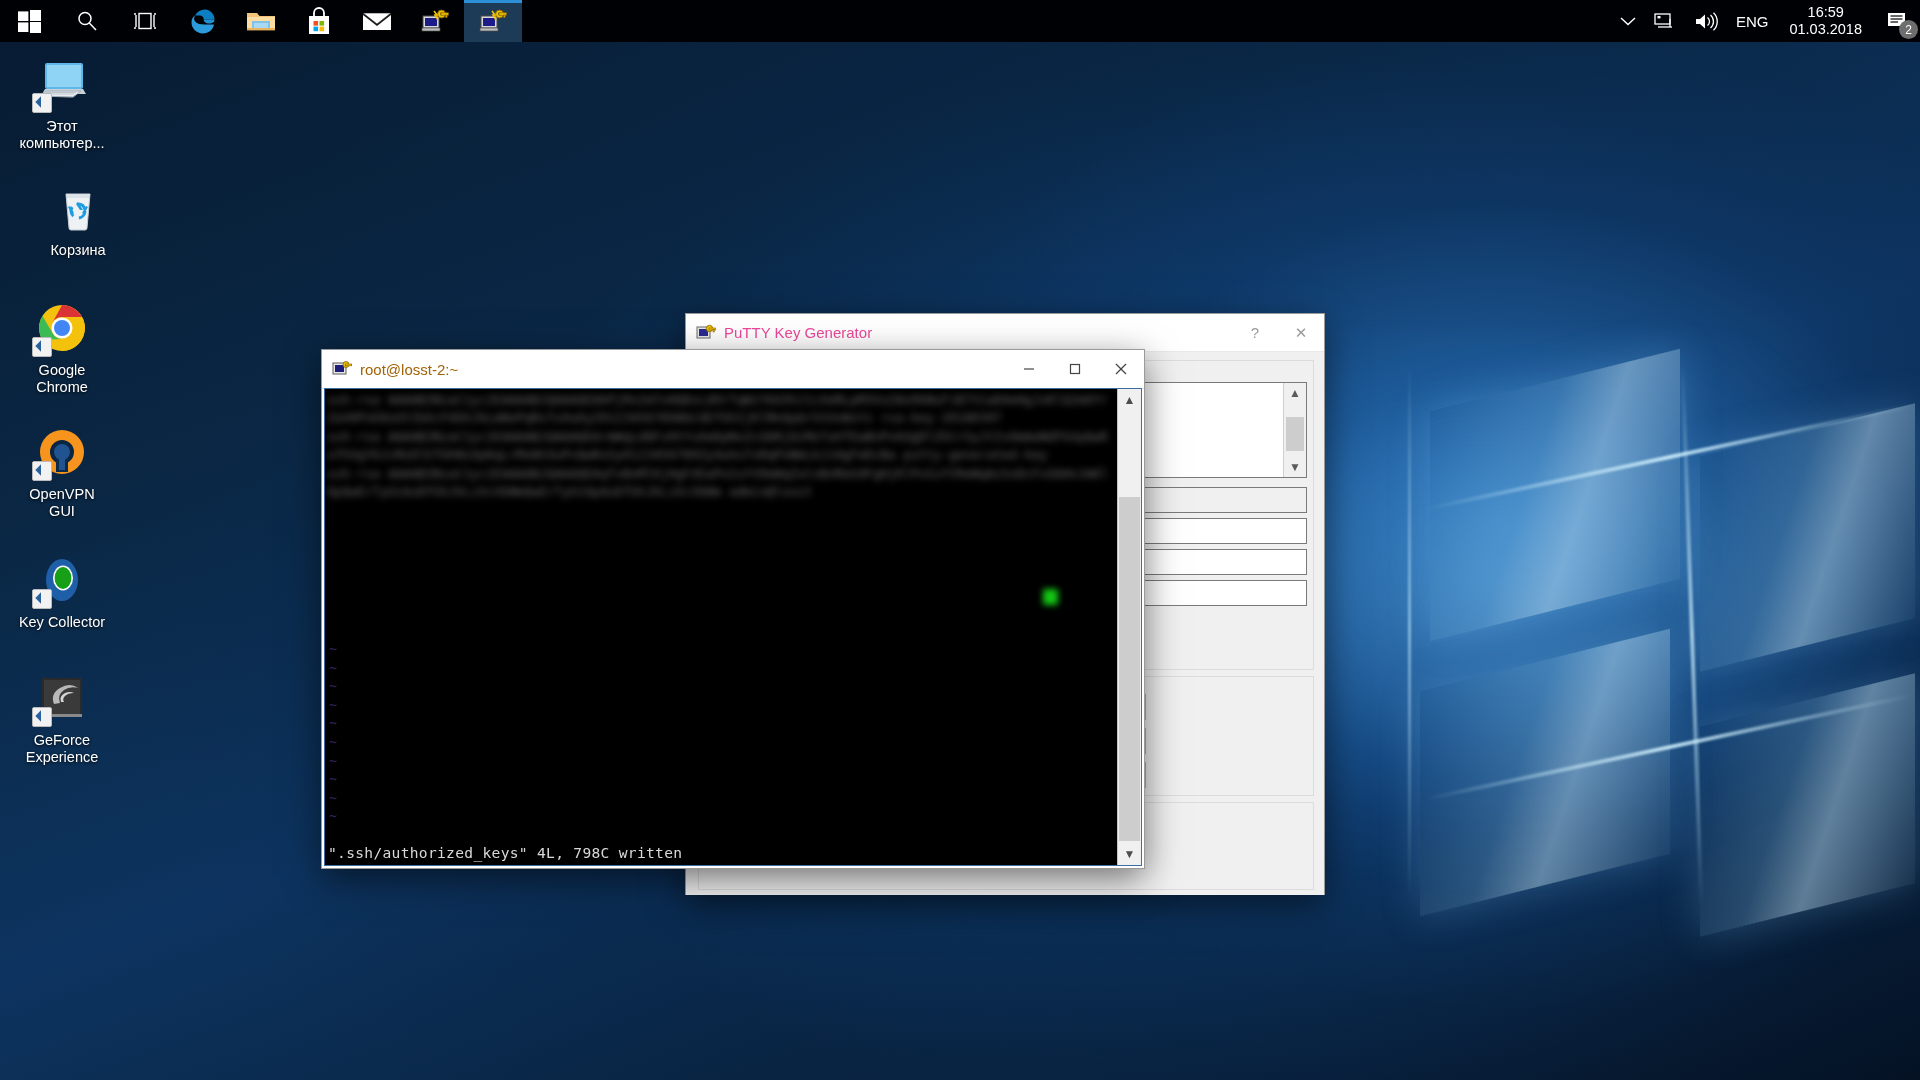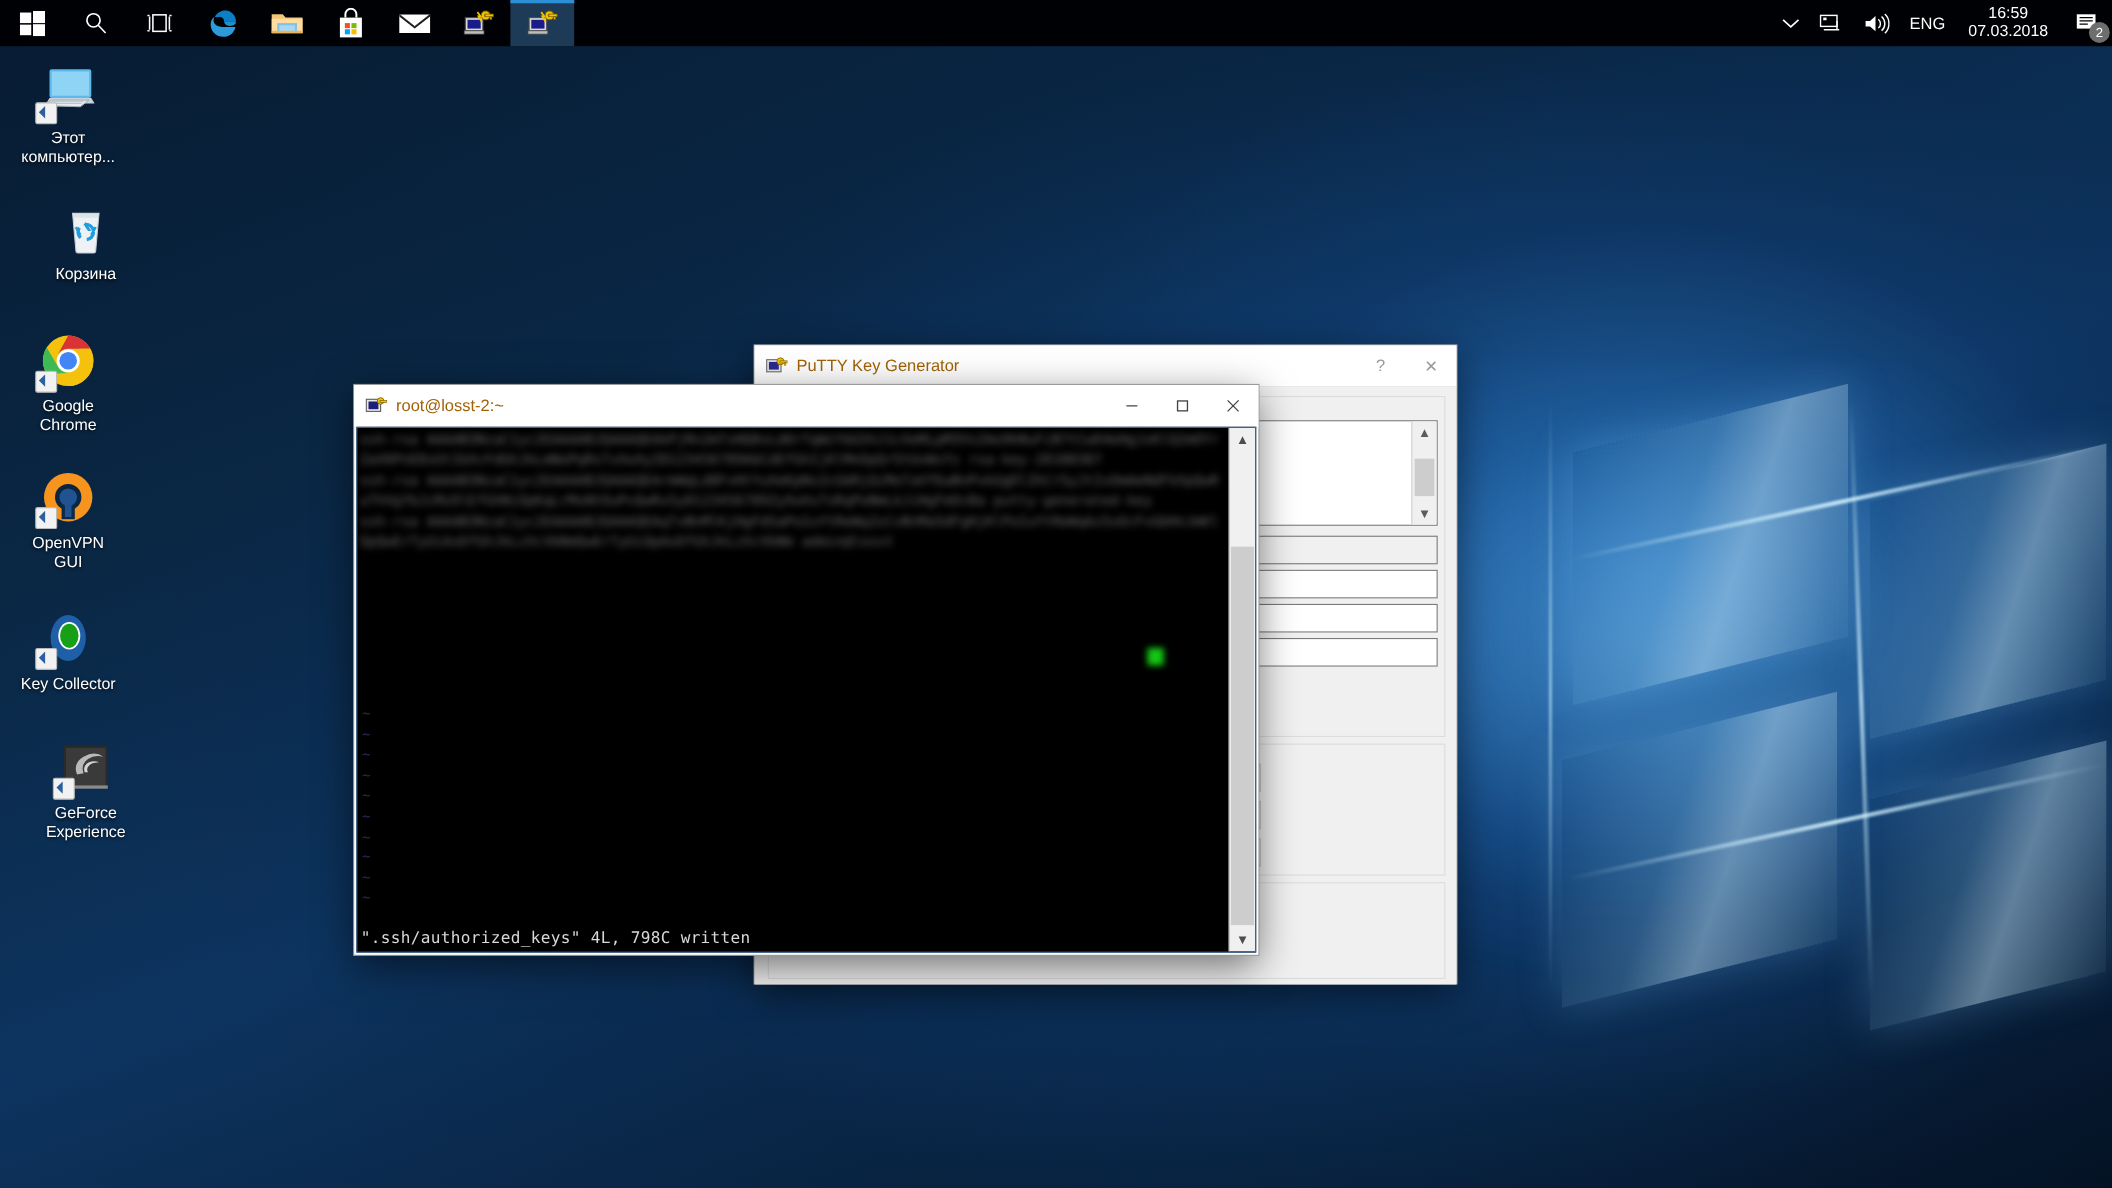--- a/index.html
+++ b/index.html
@@ -126,21 +126,21 @@
     box-shadow: 0 0 0 1px #9a9a9a, 0 10px 34px rgba(0,0,0,0.55);
   }
   .win-title {
     height: 37px;
     display: flex; align-items: center;
     background: #ffffff;
     border-bottom: 1px solid #e8e8e8;
   }
   .win-title .app-ico { width: 20px; height:20px; margin: 0 8px 0 10px; position:relative; }
   .win-title .ttl { font-size: 15px; color: #a16207; flex: 1 1 auto; }
-  .win.inactive .win-title .ttl { color: #a16207; }
+  .win.inactive .win-title .ttl { color: #ec4899; }
   .win-btns { display:flex; height:37px; }
   .win-btn {
     width: 46px; height: 37px;
     display:flex; align-items:center; justify-content:center;
     color:#444; font-size: 15px;
   }
   .win.inactive .win-btn { color:#9a9a9a; }
 
   
   #puttygen { left: 686px; top: 314px; width: 638px; height: 580px; }
@@ -327,21 +327,21 @@
       <svg viewBox="0 0 56 56" width="56" height="56">
         <ellipse cx="28" cy="28" rx="16" ry="21" fill="#1f5fa8"></ellipse>
         <ellipse cx="29" cy="26" rx="10" ry="12.5" fill="#ffffff"></ellipse>
         <ellipse cx="29" cy="26" rx="8.4" ry="11" fill="#17a017"></ellipse>
       </svg>
       <div class="shortcut-arrow"></div>
     </div>
     <div class="label">Key Collector</div>
   </div>
 
-  <div class="desk-icon" style="left:24px; top:670px;">
+  <div class="desk-icon" style="left:8px; top:670px;">
     <div class="glyph">
       <svg viewBox="0 0 56 56" width="56" height="56">
         <rect x="8" y="8" width="40" height="38" fill="#2a2a2a"></rect>
         <rect x="10" y="10" width="36" height="34" fill="#3a3a3a"></rect>
         <path d="M20 34 q-4 -10 6 -16 q10 -6 18 0 q-8 -2 -14 2 q-7 5 -4 13 z" fill="#b9b9b9"></path>
         <path d="M27 32 q-2 -6 4 -9 q5 -2 9 0 q-6 0 -9 3 q-3 3 -1 6 z" fill="#d4d4d4"></path>
         <rect x="8" y="44" width="40" height="3" fill="#8a8a8a"></rect>
       </svg>
       <div class="shortcut-arrow"></div>
     </div>
@@ -588,21 +588,21 @@
         <svg width="24" height="19" viewBox="0 0 24 19">
           <path d="M2 7 h4 l5 -4.5 v14 l-5 -4.5 h-4 z" fill="#ffffff"></path>
           <path d="M13.5 5.5 a5 5 0 0 1 0 8" fill="none" stroke="#ffffff" stroke-width="1.3"></path>
           <path d="M16.5 3 a8.6 8.6 0 0 1 0 13" fill="none" stroke="#ffffff" stroke-width="1.3"></path>
           <path d="M19.5 0.8 a12 12 0 0 1 0 17.4" fill="none" stroke="#ffffff" stroke-width="1.3"></path>
         </svg>
       </div>
       <div class="tray-item">ENG</div>
       <div id="clock">
         <span>16:59</span>
-        <span>07.03.2018</span>
+        <span>01.03.2018</span>
       </div>
       <div id="notif">
         <svg width="22" height="20" viewBox="0 0 22 20">
           <rect x="2" y="2" width="17" height="13" fill="#ffffff"></rect>
           <g stroke="#000104" stroke-width="1.2">
             <line x1="4.5" y1="5" x2="16.5" y2="5"></line>
             <line x1="4.5" y1="8" x2="16.5" y2="8"></line>
             <line x1="4.5" y1="11" x2="12" y2="11"></line>
           </g>
         </svg>

